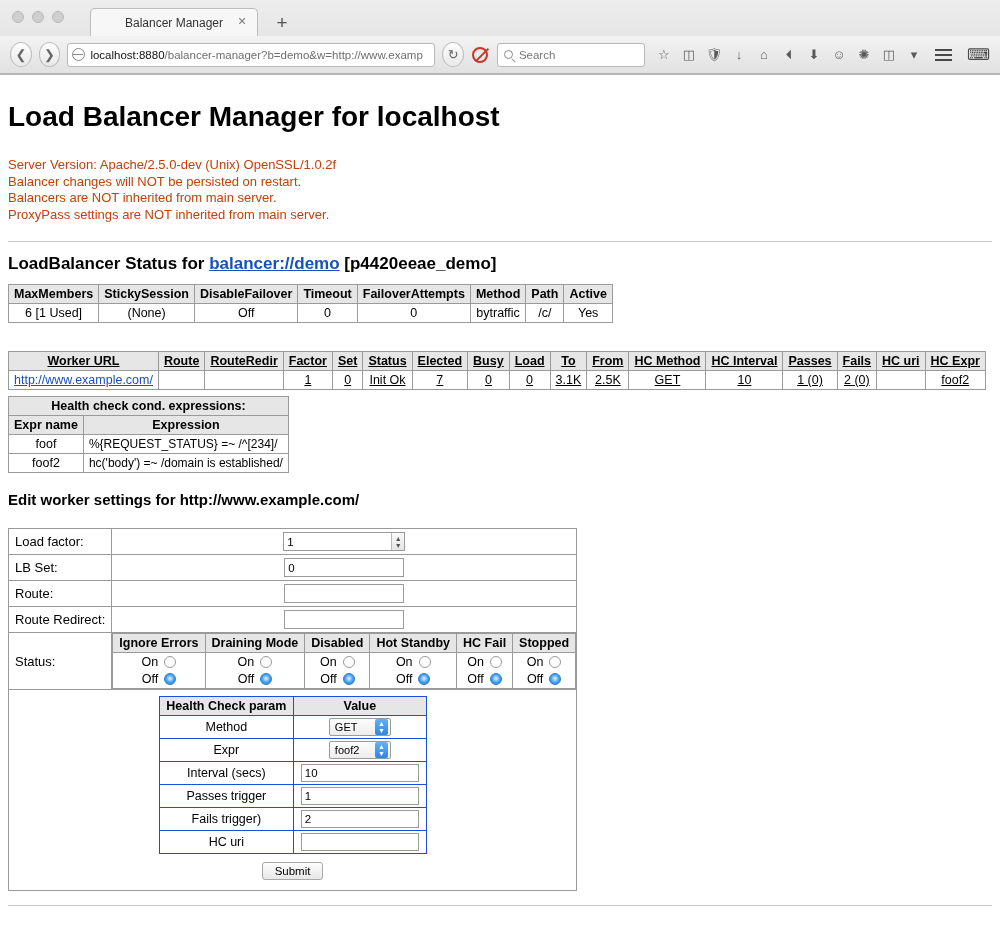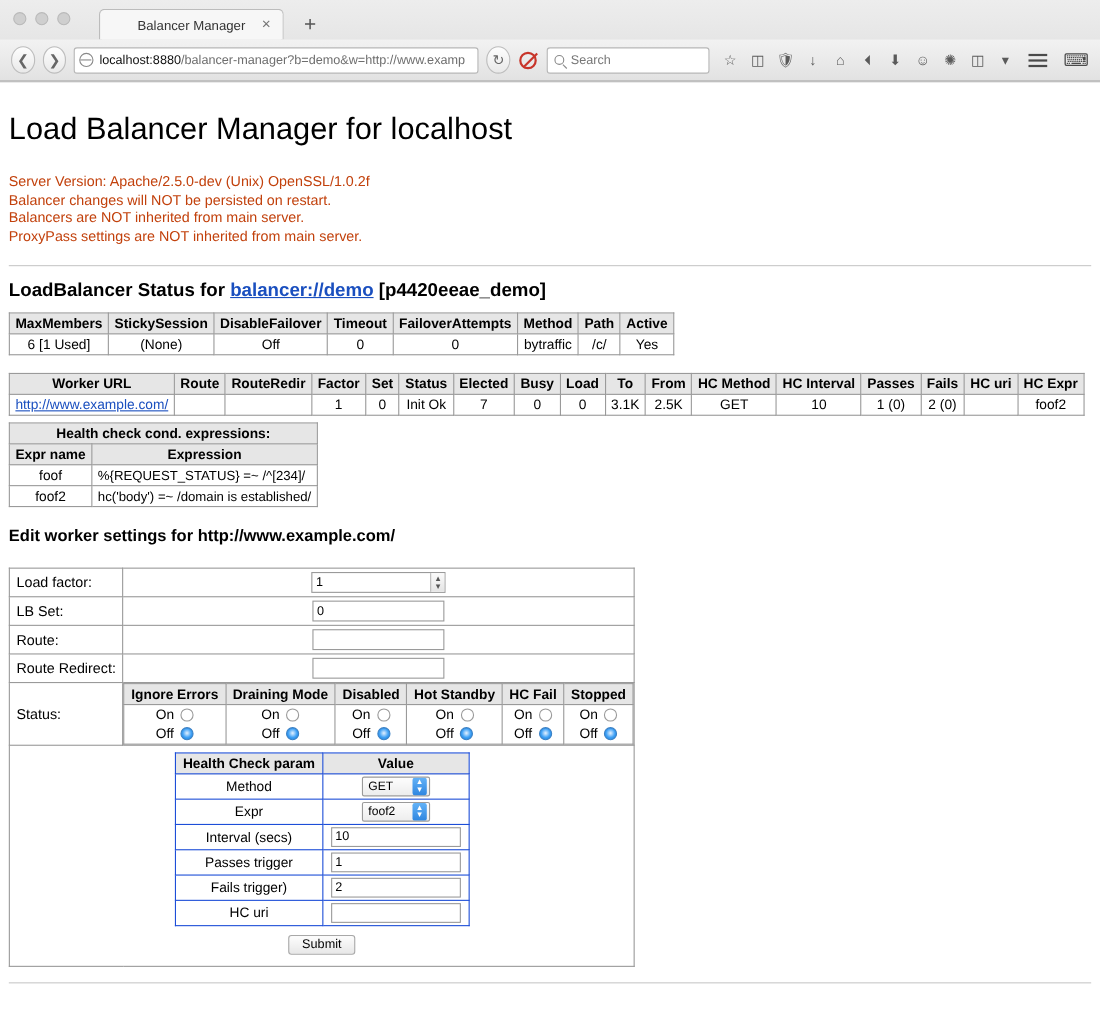--- a/index.html
+++ b/index.html
@@ -104,21 +104,21 @@
     width: 16px; height: 16px; border-radius: 50%;
     border: 2px solid #c8352a; position: relative;
   }
   .redcircle:after {
     content: ""; position: absolute; left: -1px; top: 5px;
     width: 18px; height: 0; border-top: 2px solid #c8352a; transform: rotate(-45deg);
   }
 
   
   .page { padding: 18px 8px 0 8px; background: #fff; }
-  h1 { font-size: 28px; margin: 8px 0 24px 0; font-weight: normal; color: #000; }
+  h1 { font-size: 28px; margin: 8px 0 24px 0; font-weight: bold; color: #000; }
   h2 { font-size: 17px; margin: 6px 0 10px 0; }
   h3 { font-size: 15px; margin: 18px 0 10px 0; }
   .meta { font-size: 13px; line-height: 16.5px; color: #c2410c; margin-bottom: 18px; }
   hr { border: none; border-top: 1px solid #c8c8c8; margin: 10px 0 12px 0; }
   a { color: #1a4fbf; }
   h2 a { color: #1a4fbf; }
 
   table.data { border-collapse: collapse; font-size: 12.5px; }
   table.data th, table.data td {
     border: 1px solid #9a9a9a;
@@ -302,21 +302,21 @@
       <td>Off</td>
       <td>0</td>
       <td>0</td>
       <td>bytraffic</td>
       <td>/c/</td>
       <td>Yes</td>
     </tr>
   </tbody>
     </table>
 
-  <table class="data" style="margin-top:16px;">
+  <table class="data" style="margin-top:28px;text-decoration:underline;">
     <tbody>
         <tr>
       <th>Worker URL</th>
       <th>Route</th>
       <th>RouteRedir</th>
       <th>Factor</th>
       <th>Set</th>
       <th>Status</th>
       <th>Elected</th>
       <th>Busy</th>

